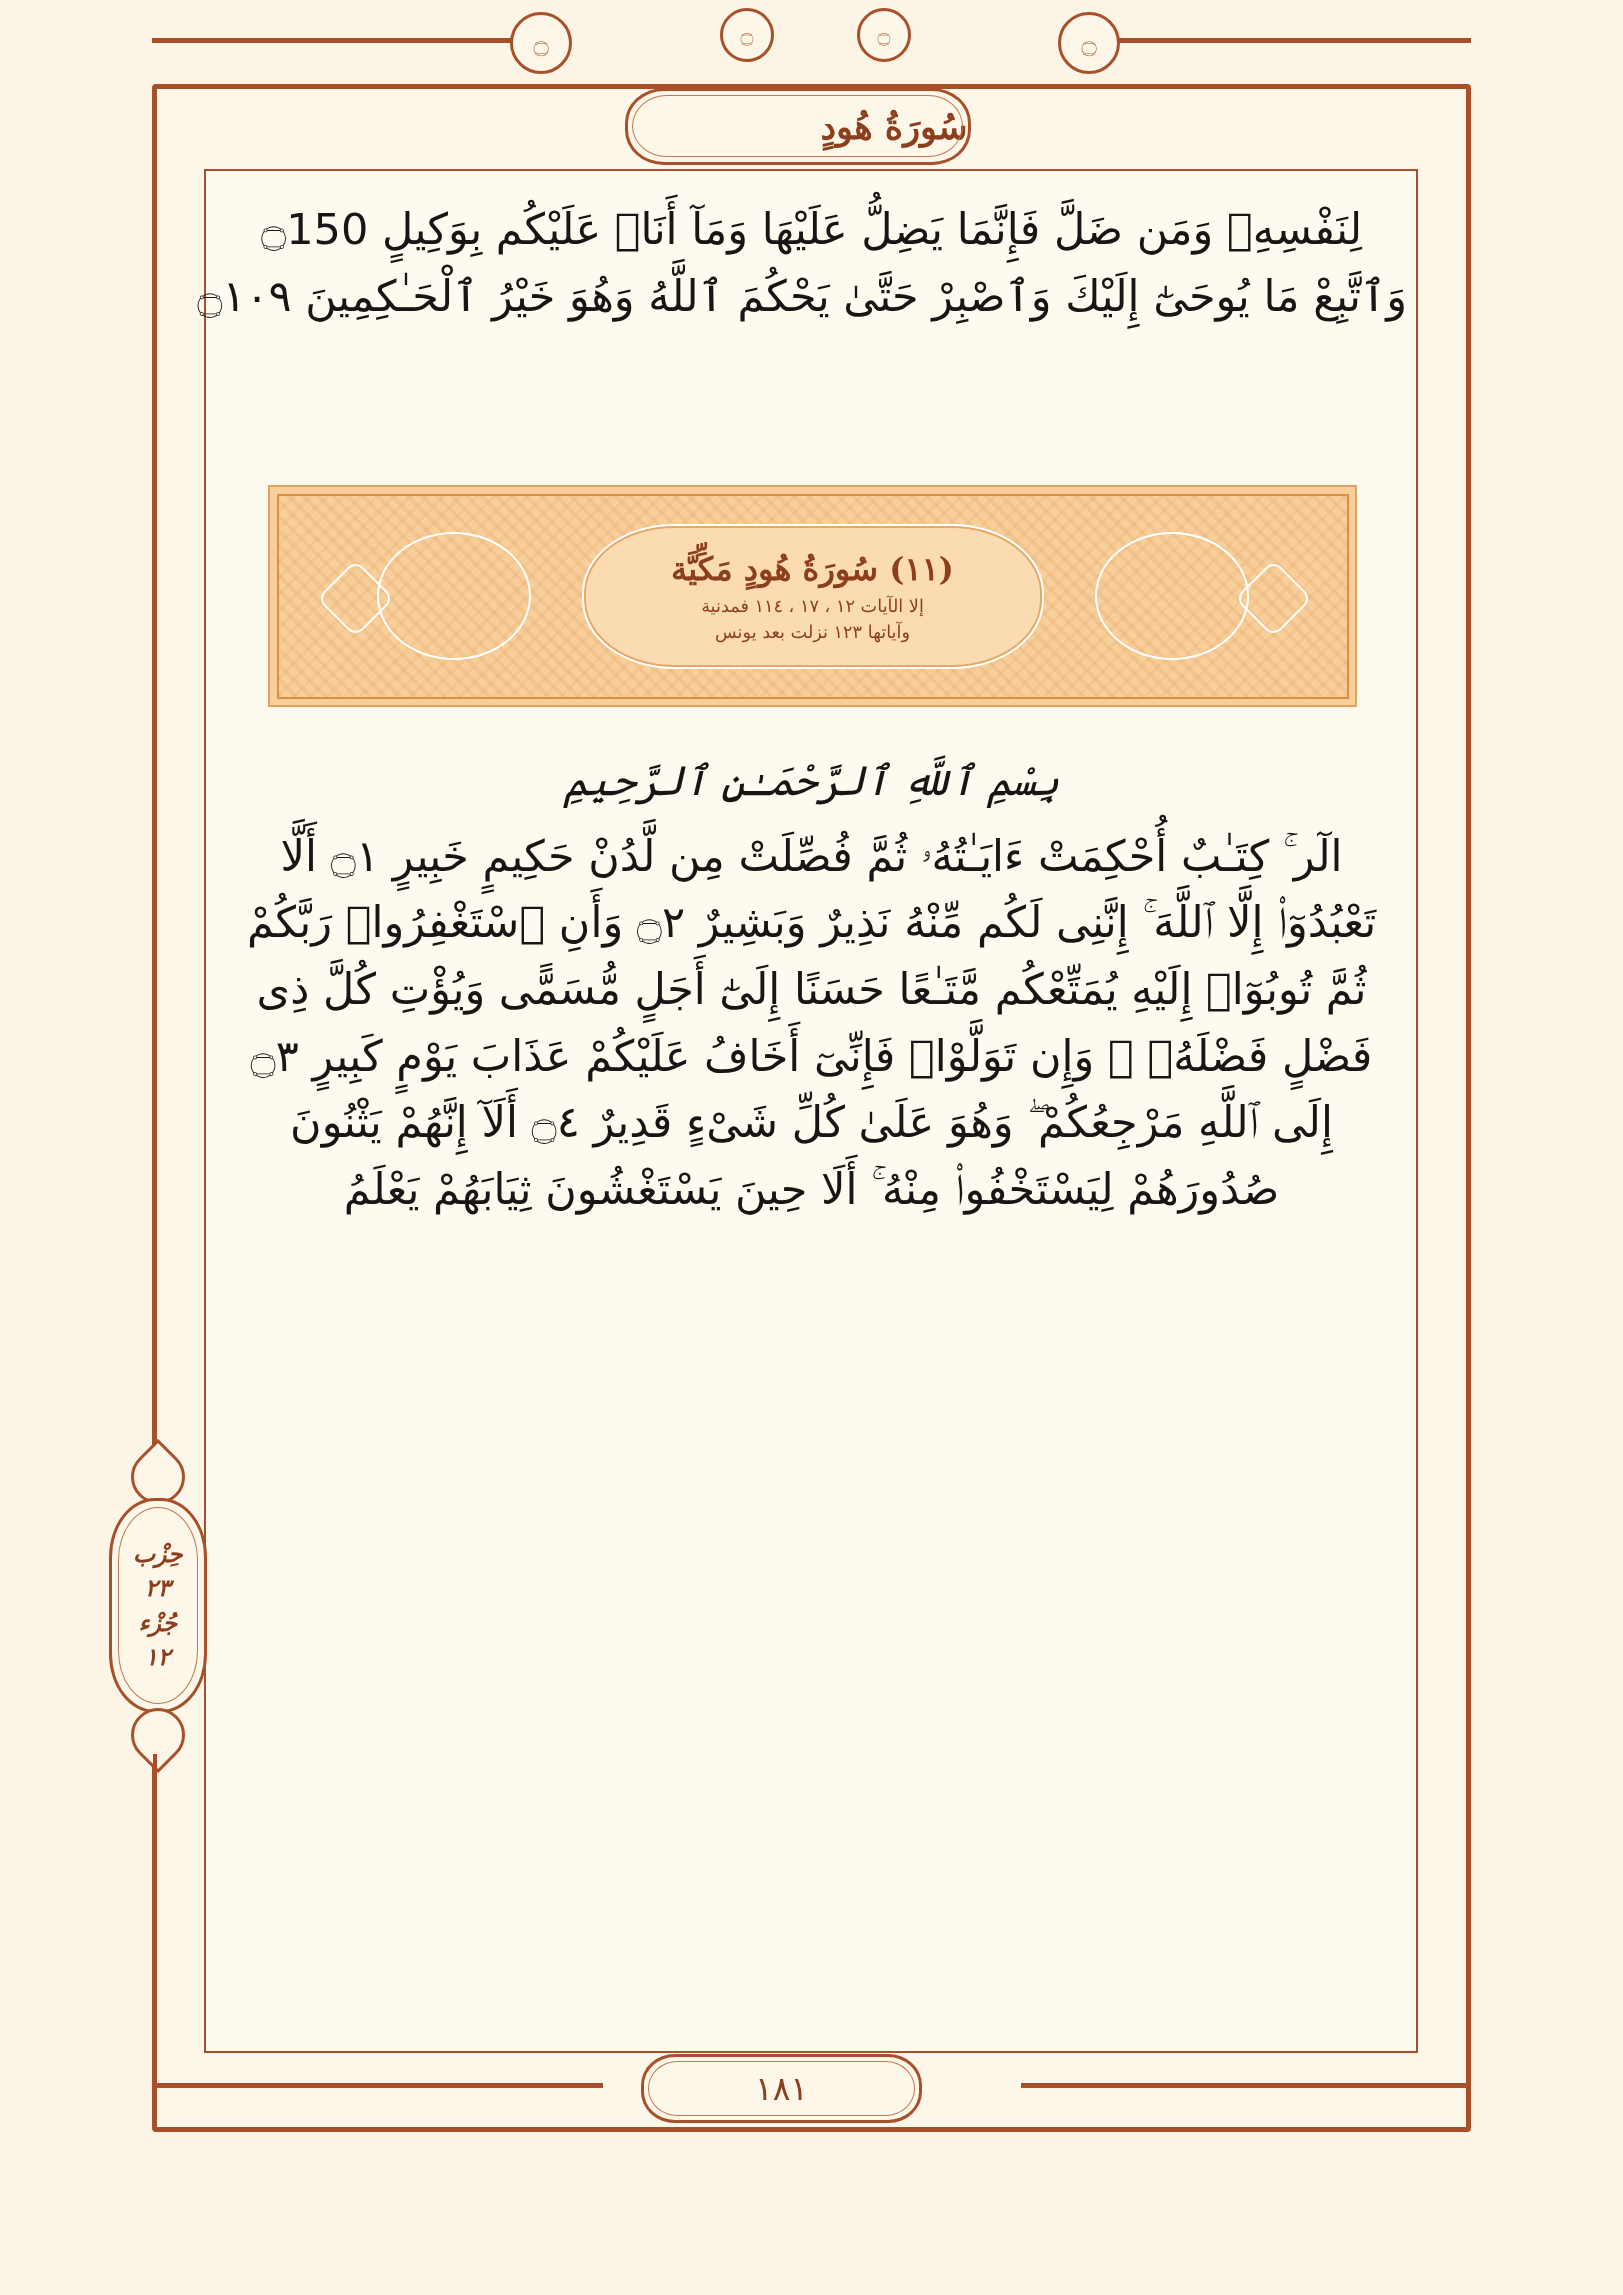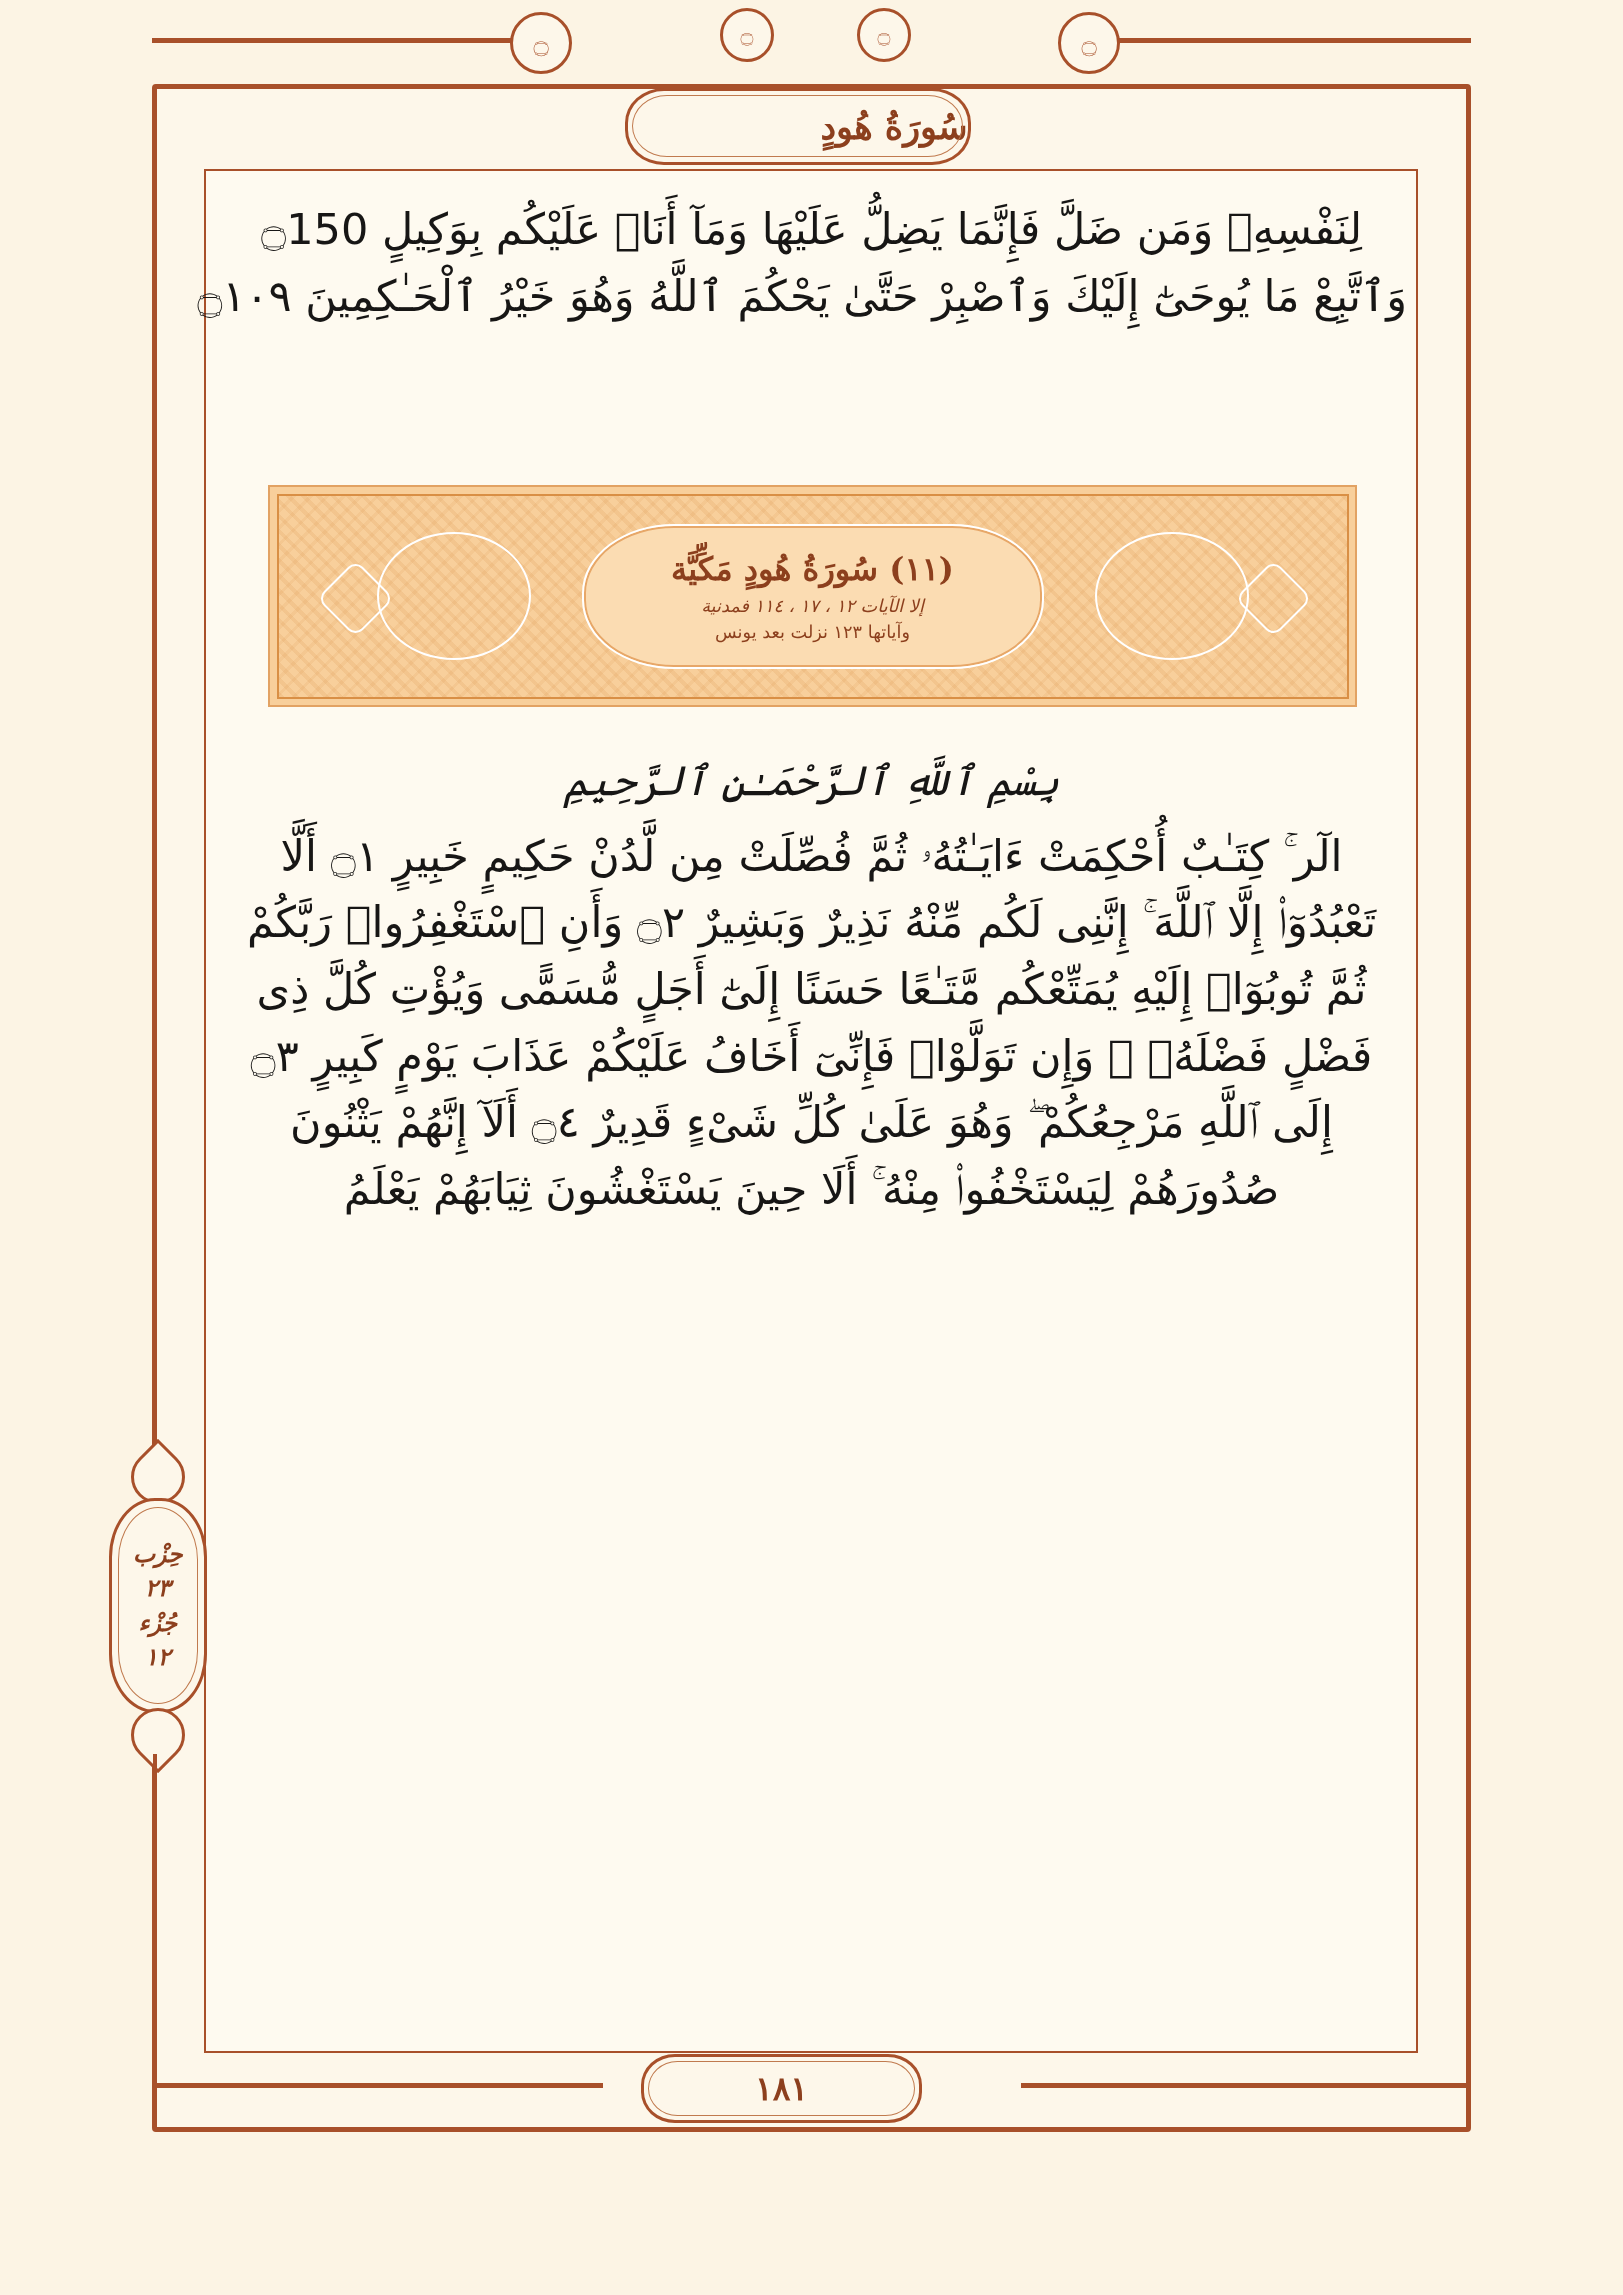--- a/index.html
+++ b/index.html
@@ -136,21 +136,21 @@
   }
   .foot-oval-inner {
     position: absolute;
     inset: 3.9px;
     border: 1.3px solid #c07a4e;
     border-radius: 31px / 29px;
   }
   .foot-text {
     font-size: 33px;
     color: #8c3f1d;
-    font-weight: bold;
+    font-weight: normal;
     letter-spacing: 2.6px;
     direction: rtl;
   }
   .foot-side {
     position: absolute;
     top: 7.9px;
     width: 48px;
     height: 48px;
     border: 3.3px solid #a8502a;
     border-radius: 50%;
@@ -277,21 +277,21 @@
     font-weight: bold;
     white-space: nowrap;
     margin-bottom: 7.9px;
   }
   .surah-sub1, .surah-sub2 {
     font-size: 17.7px;
     color: #8c3f1d;
     white-space: nowrap;
     letter-spacing: 0.7px;
   }
-  .surah-sub1 { margin-bottom: 5.2px; font-style: italic; }
+  .surah-sub1 { margin-bottom: 5.2px; }
   .band-medallion {
     position: absolute;
     top: 50%;
     transform: translateY(-50%);
     width: 98px;
     height: 98px;
   }
   .band-medallion.left { left: 26px; }
   .band-medallion.right { right: 26px; }
   .band-medallion .diamond {

